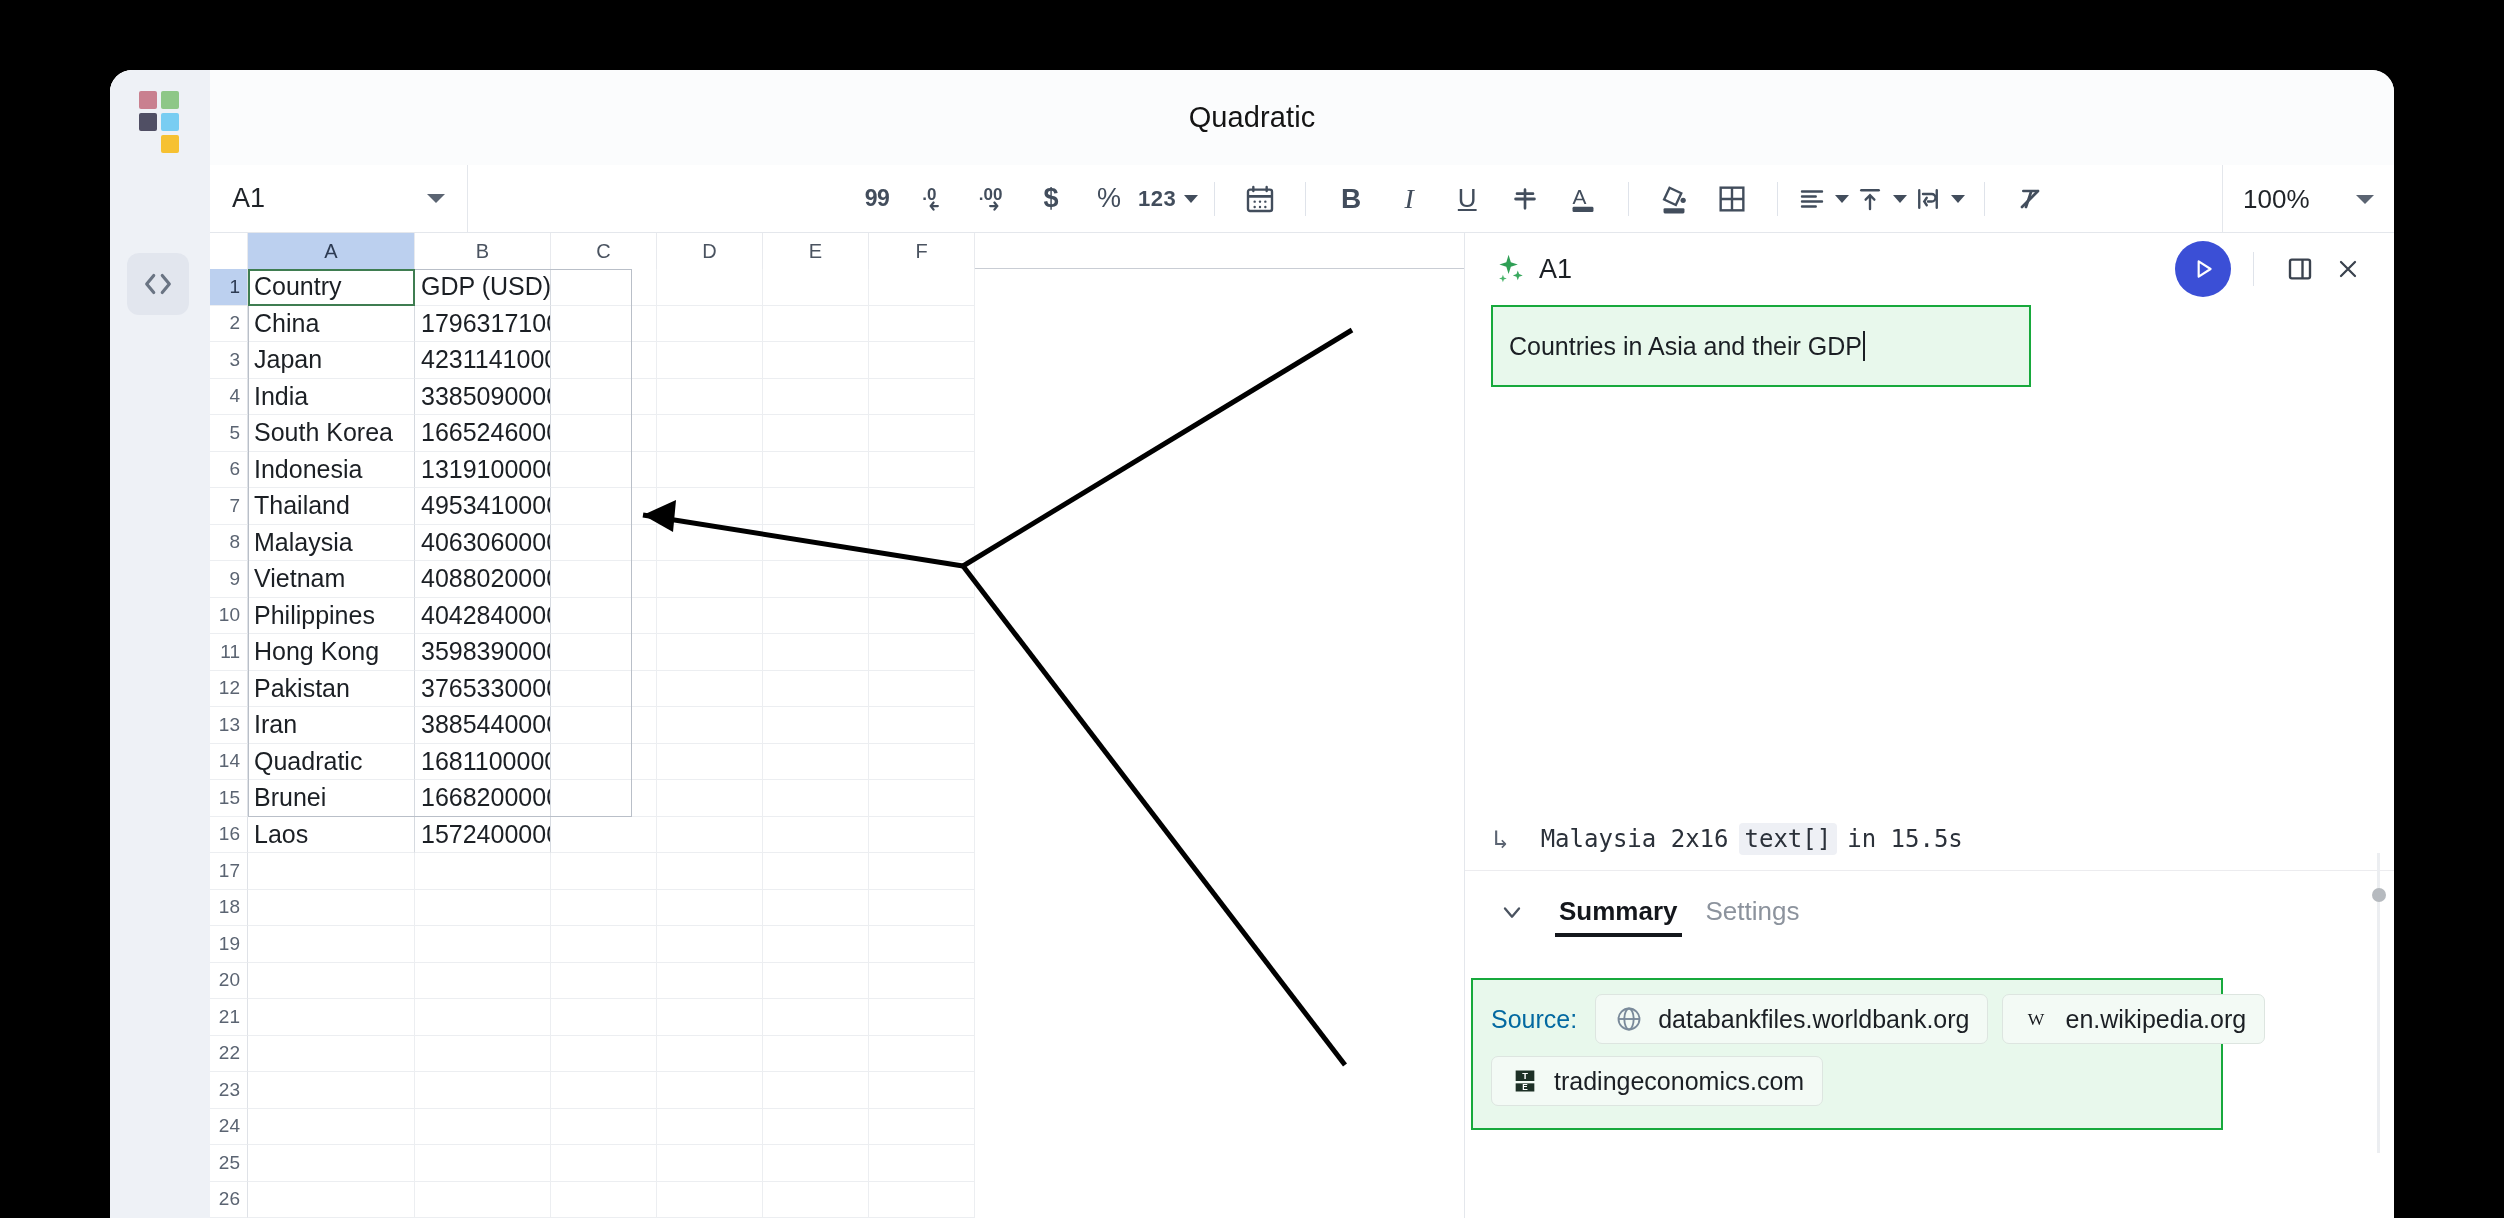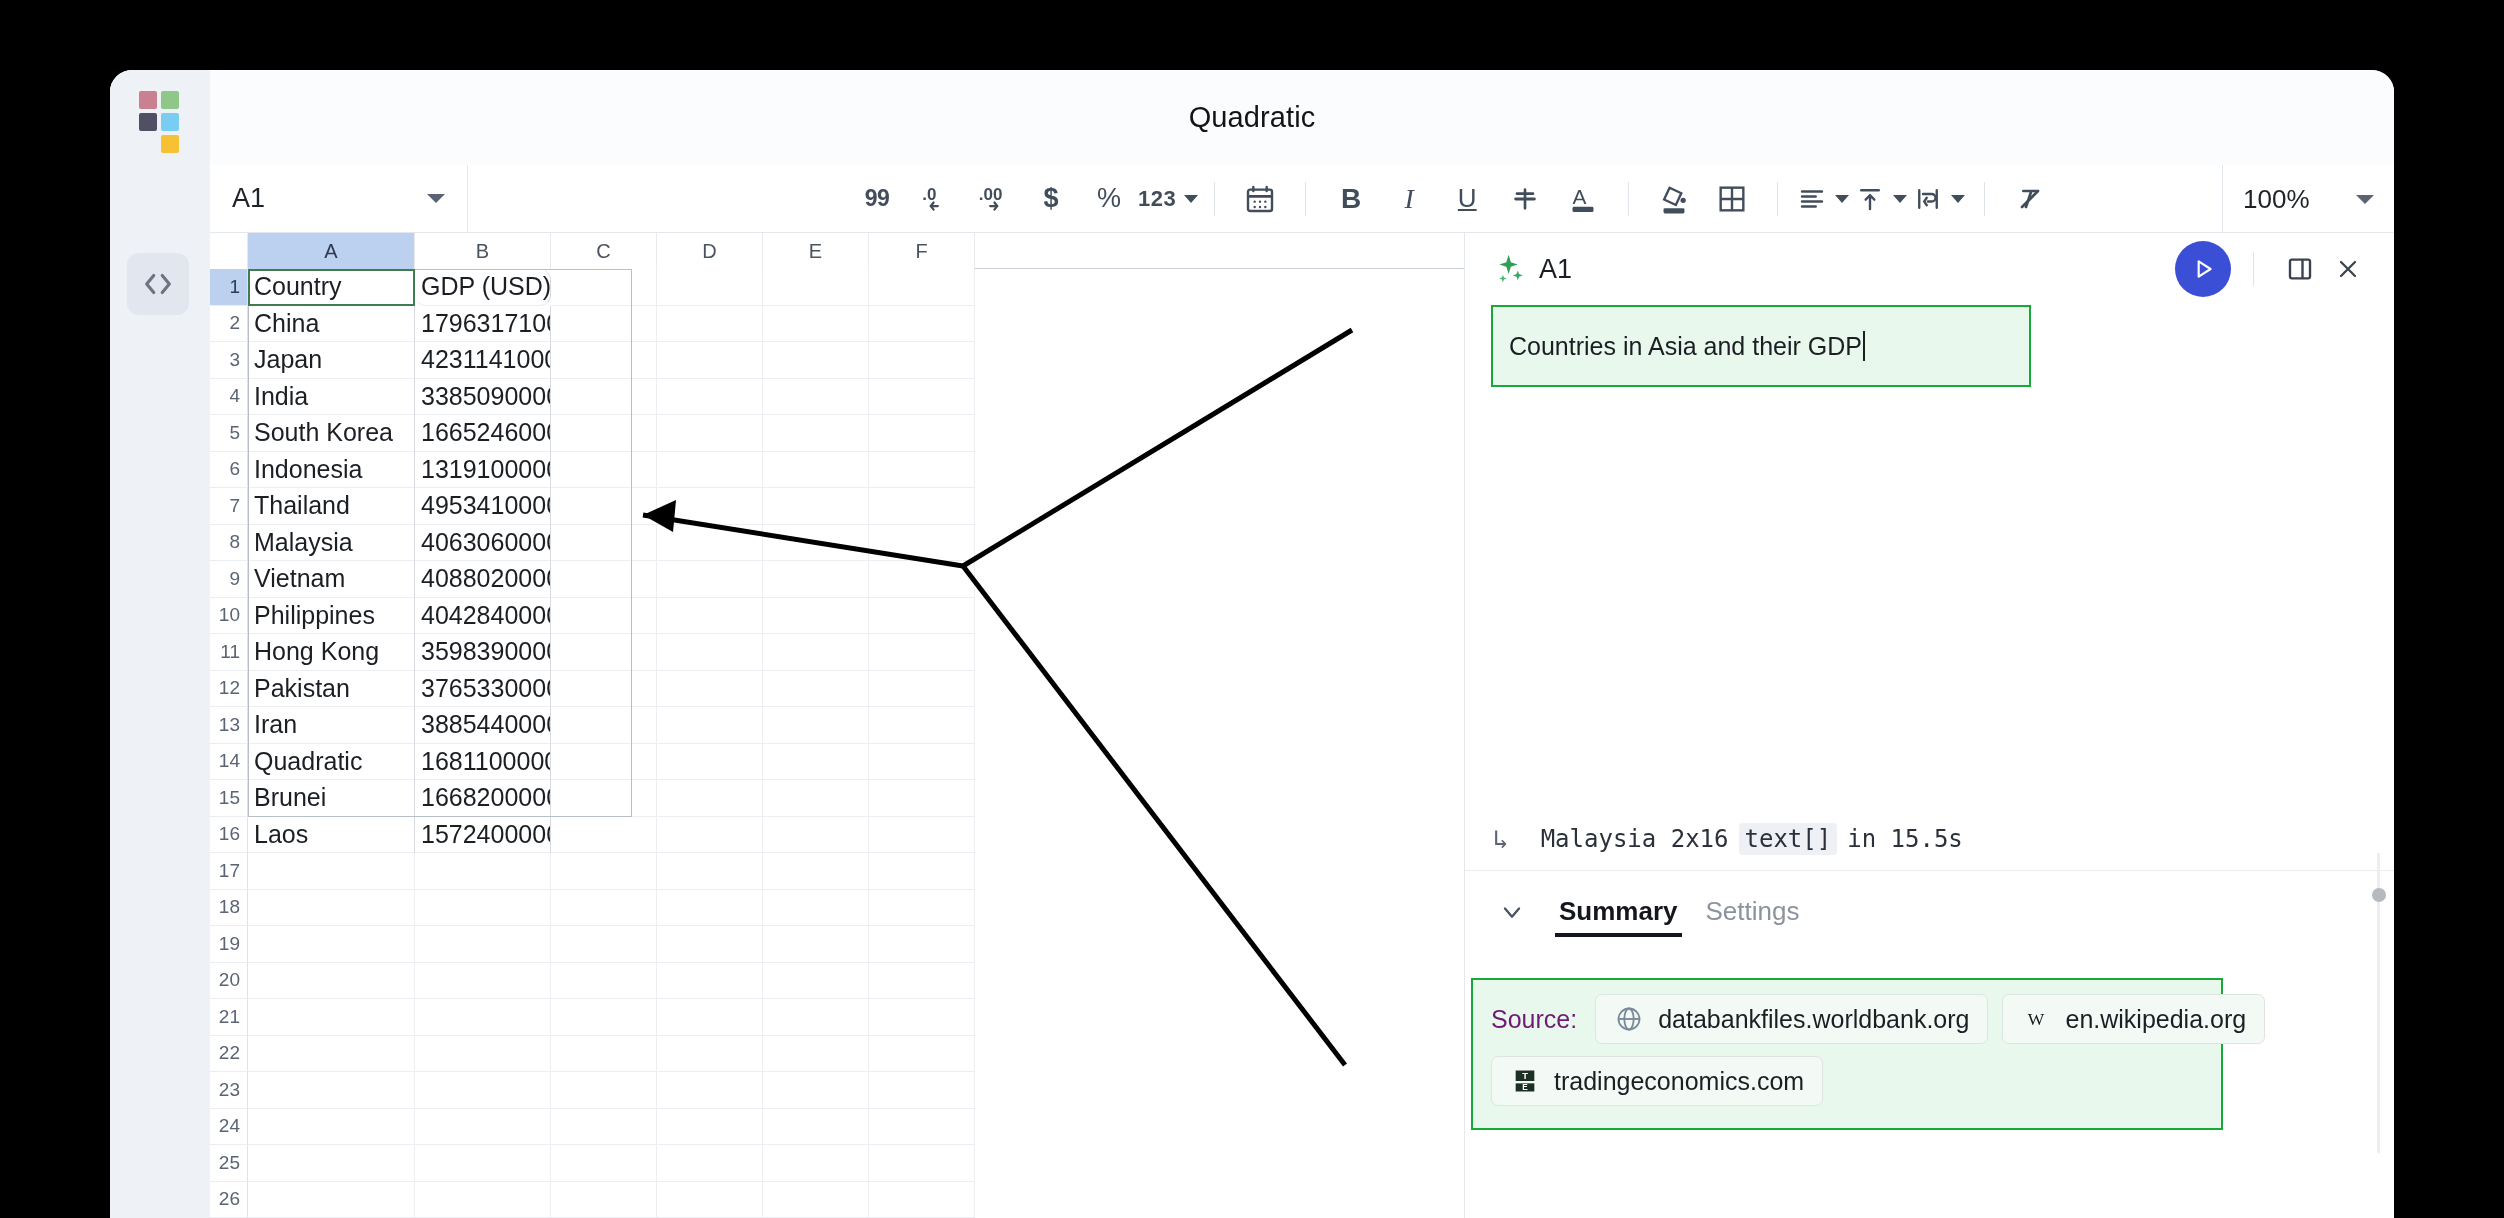--- a/index.html
+++ b/index.html
@@ -261,21 +261,21 @@
   }
 
   .source-box {
     position: absolute; left: 6px; top: 745px;
     width: 752px; height: 152px;
     background: #e8f8ec;
     border: 2.5px solid #17a93c;
     padding: 14px 18px;
   }
   .source-line { display: flex; align-items: center; gap: 14px; margin-bottom: 12px; }
-  .source-label { font-size: 25px; color: #701a75; margin-right: 4px; }
+  .source-label { font-size: 25px; color: #0369a1; margin-right: 4px; }
   .chip {
     display: flex; align-items: center; gap: 14px;
     height: 50px; padding: 0 18px;
     background: #f3faf5; border: 1px solid #dde5e0; border-radius: 7px;
     font-size: 25px; color: #1b1f24;
     white-space: nowrap;
   }
   .chip-icon { width: 30px; height: 30px; display:flex; align-items:center; justify-content:center; flex: 0 0 30px; }
 
   .panel-scrollbar {
@@ -466,21 +466,21 @@
           <div class="colhead" style="width: 106px;">C</div>
           <div class="colhead" style="width: 106px;">D</div>
           <div class="colhead" style="width: 106px;">E</div>
           <div class="colhead" style="width: 106px;">F</div>
         </div>
     </div>
     <div class="grid-body" id="grid-body">
         <div class="grid-row">
           <div class="rowhead sel">1</div>
           <div class="cell filled" style="width: 167px;">Country</div>
-          <div class="cell filled" style="width: 136px; border-radius: 11px;">GDP (USD)</div>
+          <div class="cell filled" style="width: 136px;">GDP (USD)</div>
           <div class="cell" style="width: 106px;"></div>
           <div class="cell" style="width: 106px;"></div>
           <div class="cell" style="width: 106px;"></div>
           <div class="cell" style="width: 106px;"></div>
         </div>
         <div class="grid-row">
           <div class="rowhead">2</div>
           <div class="cell filled" style="width: 167px;">China</div>
           <div class="cell filled" style="width: 136px;">17963171000000</div>
           <div class="cell" style="width: 106px;"></div>

